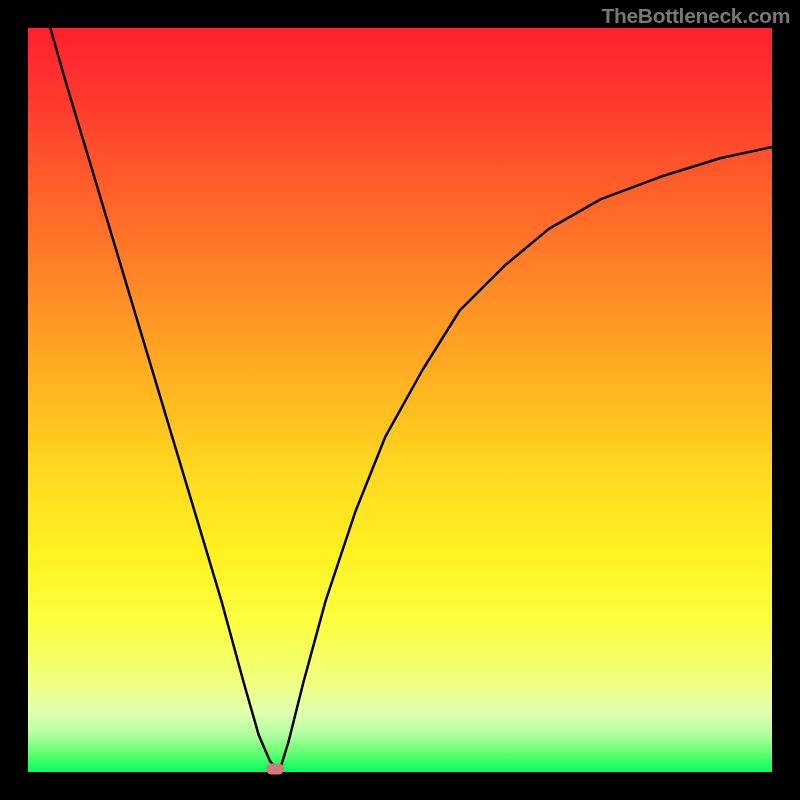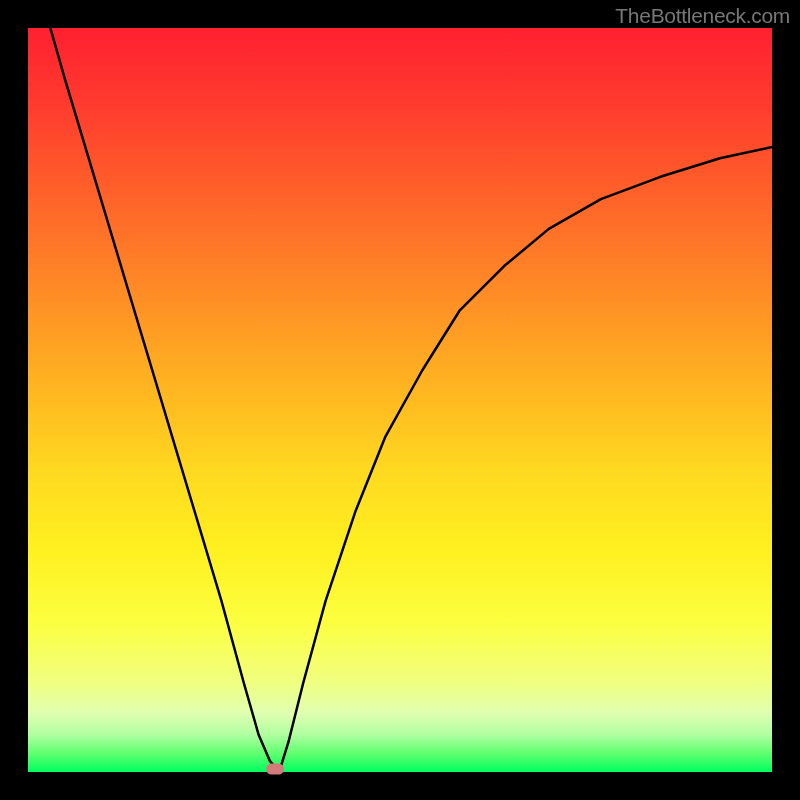--- a/index.html
+++ b/index.html
@@ -41,21 +41,21 @@
       #60ff70 97.5%,
       #00ff60 100%
     );
   }
   .watermark {
     position: absolute;
     top: 4px;
     right: 10px;
     color: #777;
     font-size: 21px;
-    font-weight: 400;
+    font-weight: 700;
     letter-spacing: -0.3px;
     z-index: 5;
   }
   .curve-svg {
     position: absolute;
     top: 28px;
     left: 28px;
     width: 744px;
     height: 744px;
     z-index: 3;

